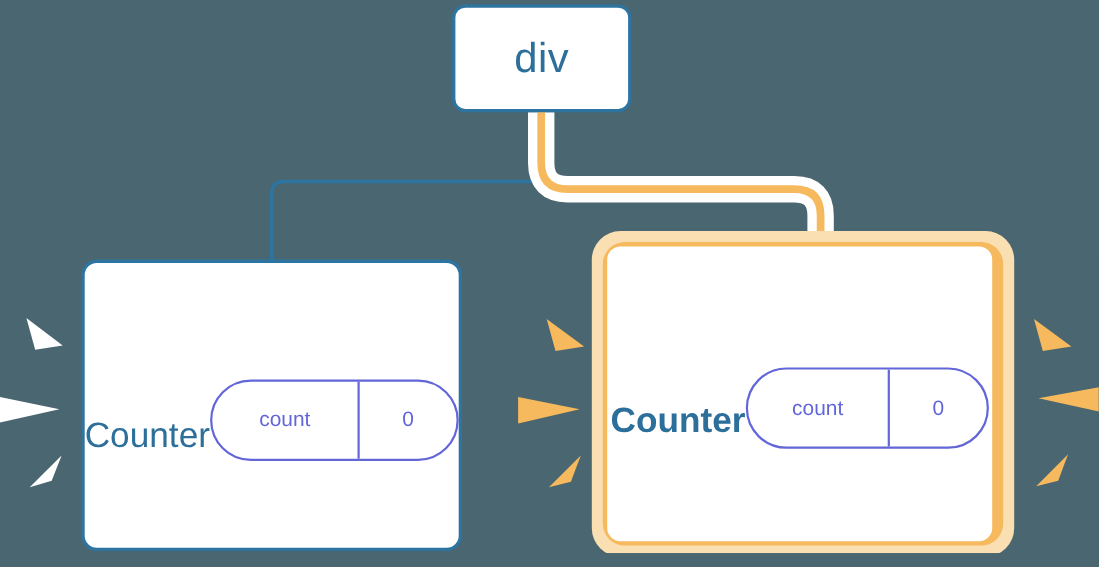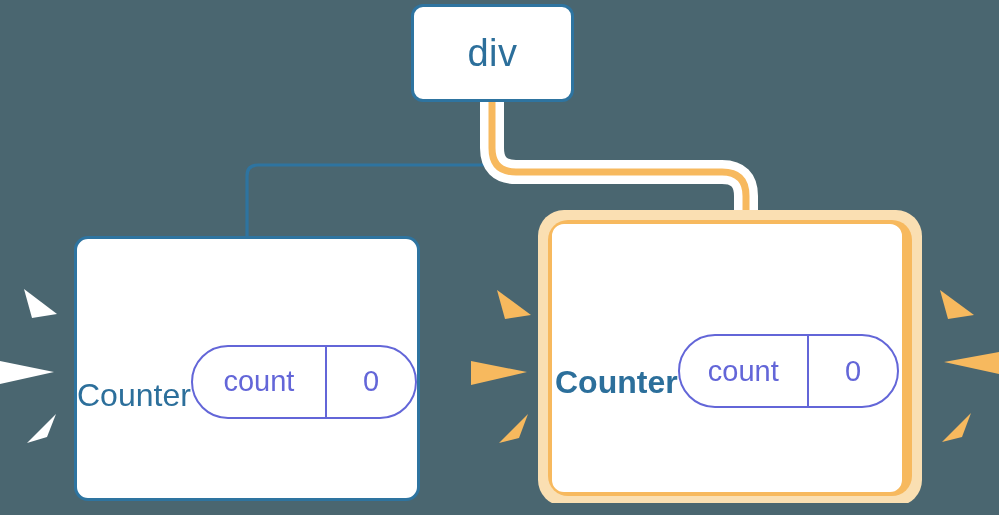--- a/index.html
+++ b/index.html
@@ -125,21 +125,21 @@
     box-sizing: border-box;
   }
   .node-counter.plain .prop-pill { margin-top: 26px; width: 265px; }
   .node-counter.highlight .prop-pill { margin-top: 26px; width: 262px; }
 
   .prop-name, .prop-value {
     display: flex;
     align-items: center;
     justify-content: center;
     color: #6366d8;
-    font-size: 29px;
+    font-size: 19px;
     line-height: 1;
   }
   .prop-name {
     flex: 1 1 auto;
     border-right: 2px solid #6366d8;
     padding: 0 14px;
   }
   .prop-value {
     flex: 0 0 auto;
     width: 88px;

